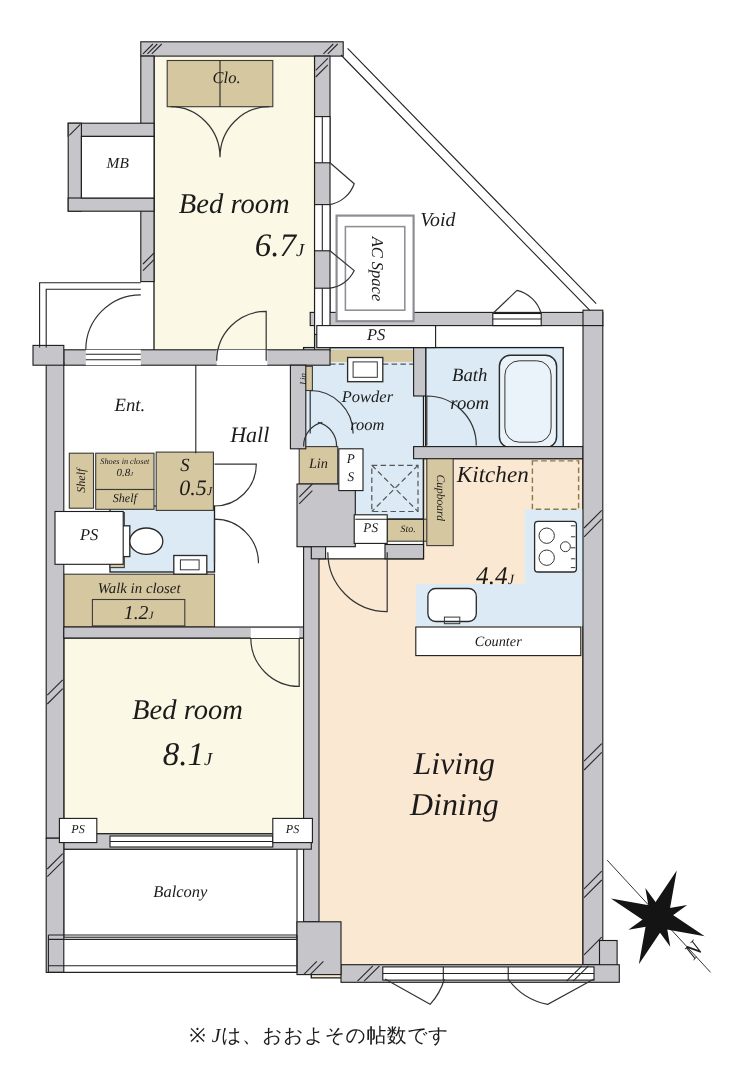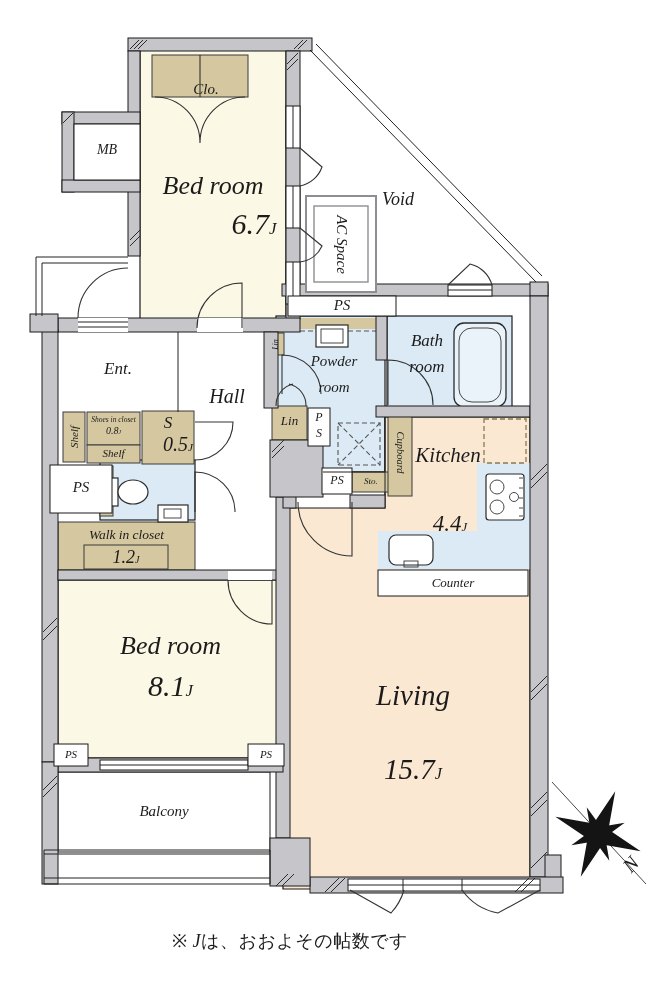--- a/index.html
+++ b/index.html
@@ -208,21 +208,21 @@
 
   <g>
     <line class="lnt" x1="552" y1="782" x2="646" y2="884"></line>
     <g transform="translate(598,834) rotate(22)">
       <polygon class="star" transform="rotate(45)" points="0,-29 5.5,-5.5 29,0 5.5,5.5 0,29 -5.5,5.5 -29,0 -5.5,-5.5"></polygon>
       <polygon class="star" points="0,-46 8,-8 46,0 8,8 0,46 -8,8 -46,0 -8,-8"></polygon>
     </g>
   </g>
 </svg>
 
-<div class="lbl" style="left:152px;top:64px;width:108px;font-size:15px;margin-top:18px;">Clo.</div>
+<div class="lbl" style="left:152px;top:64px;width:108px;font-size:15px;">Clo.</div>
 <div class="lbl" style="left:74px;top:143px;width:66px;font-size:14px;">MB</div>
 <div class="lbl" style="left:140px;top:172px;width:146px;font-size:26px;">Bed room</div>
 <div class="lbl" style="left:140px;top:208px;width:146px;font-size:30px;padding-left:41px;"><span>6.7</span><span class="unit">J</span></div>
 <div class="lbl" style="left:358px;top:190px;width:80px;font-size:18px;">Void</div>
 <div class="vwrap" style="left:281px;top:214px;width:120px;height:60px;">
       <span style="transform:rotate(90deg);font-size:15px;">AC Space</span>
     </div>
 <div class="lbl" style="left:288px;top:298px;width:108px;font-size:15px;">PS</div>
 <div class="lbl" style="left:62px;top:360px;width:112px;font-size:17px;">Ent.</div>
 <div class="lbl" style="left:186px;top:386px;width:82px;font-size:20px;">Hall</div>
@@ -245,25 +245,25 @@
 <div class="lbl" style="left:142px;top:414px;width:52px;font-size:17px;">S</div>
 <div class="lbl" style="left:142px;top:434px;width:72px;font-size:20px;"><span>0.5</span><span class="unit">J</span></div>
 <div class="lbl" style="left:50px;top:480px;width:62px;font-size:15px;">PS</div>
 <div class="lbl" style="left:58px;top:528px;width:137px;font-size:13.5px;">Walk in closet</div>
 <div class="lbl" style="left:84px;top:548px;width:84px;font-size:18px;"><span>1.2</span><span class="unit">J</span></div>
 <div class="vwrap" style="left:340px;top:437px;width:120px;height:30px;">
       <span style="transform:rotate(90deg);font-size:10.5px;">Cupboard</span>
     </div>
 <div class="lbl" style="left:352px;top:477px;width:38px;font-size:9px;">Sto.</div>
 <div class="lbl" style="left:322px;top:474px;width:30px;font-size:12px;">PS</div>
-<div class="lbl" style="left:400px;top:444px;width:96px;font-size:21px;">Kitchen</div>
+<div class="lbl" style="left:400px;top:420px;width:96px;font-size:21px;">Kitchen</div>
 <div class="lbl" style="left:402px;top:472px;width:96px;font-size:23px;margin-top:40px;"><span>4.4</span><span class="unit">J</span></div>
 <div class="lbl" style="left:378px;top:576px;width:150px;font-size:13px;">Counter</div>
 <div class="lbl" style="left:58px;top:632px;width:225px;font-size:26px;">Bed room</div>
 <div class="lbl" style="left:58px;top:670px;width:225px;font-size:30px;"><span>8.1</span><span class="unit">J</span></div>
 <div class="lbl" style="left:54px;top:749px;width:34px;font-size:11px;">PS</div>
 <div class="lbl" style="left:248px;top:749px;width:36px;font-size:11px;">PS</div>
 <div class="lbl" style="left:58px;top:804px;width:212px;font-size:15px;">Balcony</div>
 <div class="lbl" style="left:293px;top:680px;width:240px;font-size:29px;">Living</div>
-<div class="lbl" style="left:293px;top:754px;width:240px;font-size:29px;"><span>15.7</span><span class="unit">J</span></div>
+<div class="lbl" style="left:293px;top:717px;width:240px;font-size:29px;">Dining</div>
 <div class="lbl" style="left:616px;top:854px;width:30px;font-size:20px;transform:rotate(-48deg);">N</div>
 <div class="lbl jp" style="left:140px;top:932px;width:300px;font-size:18px;letter-spacing:0.5px;"><span class="jp">※ </span><span style="font-style:italic;">J</span><span class="jp">は、おおよその帖数です</span></div>
 </div>
 
 </body></html>

